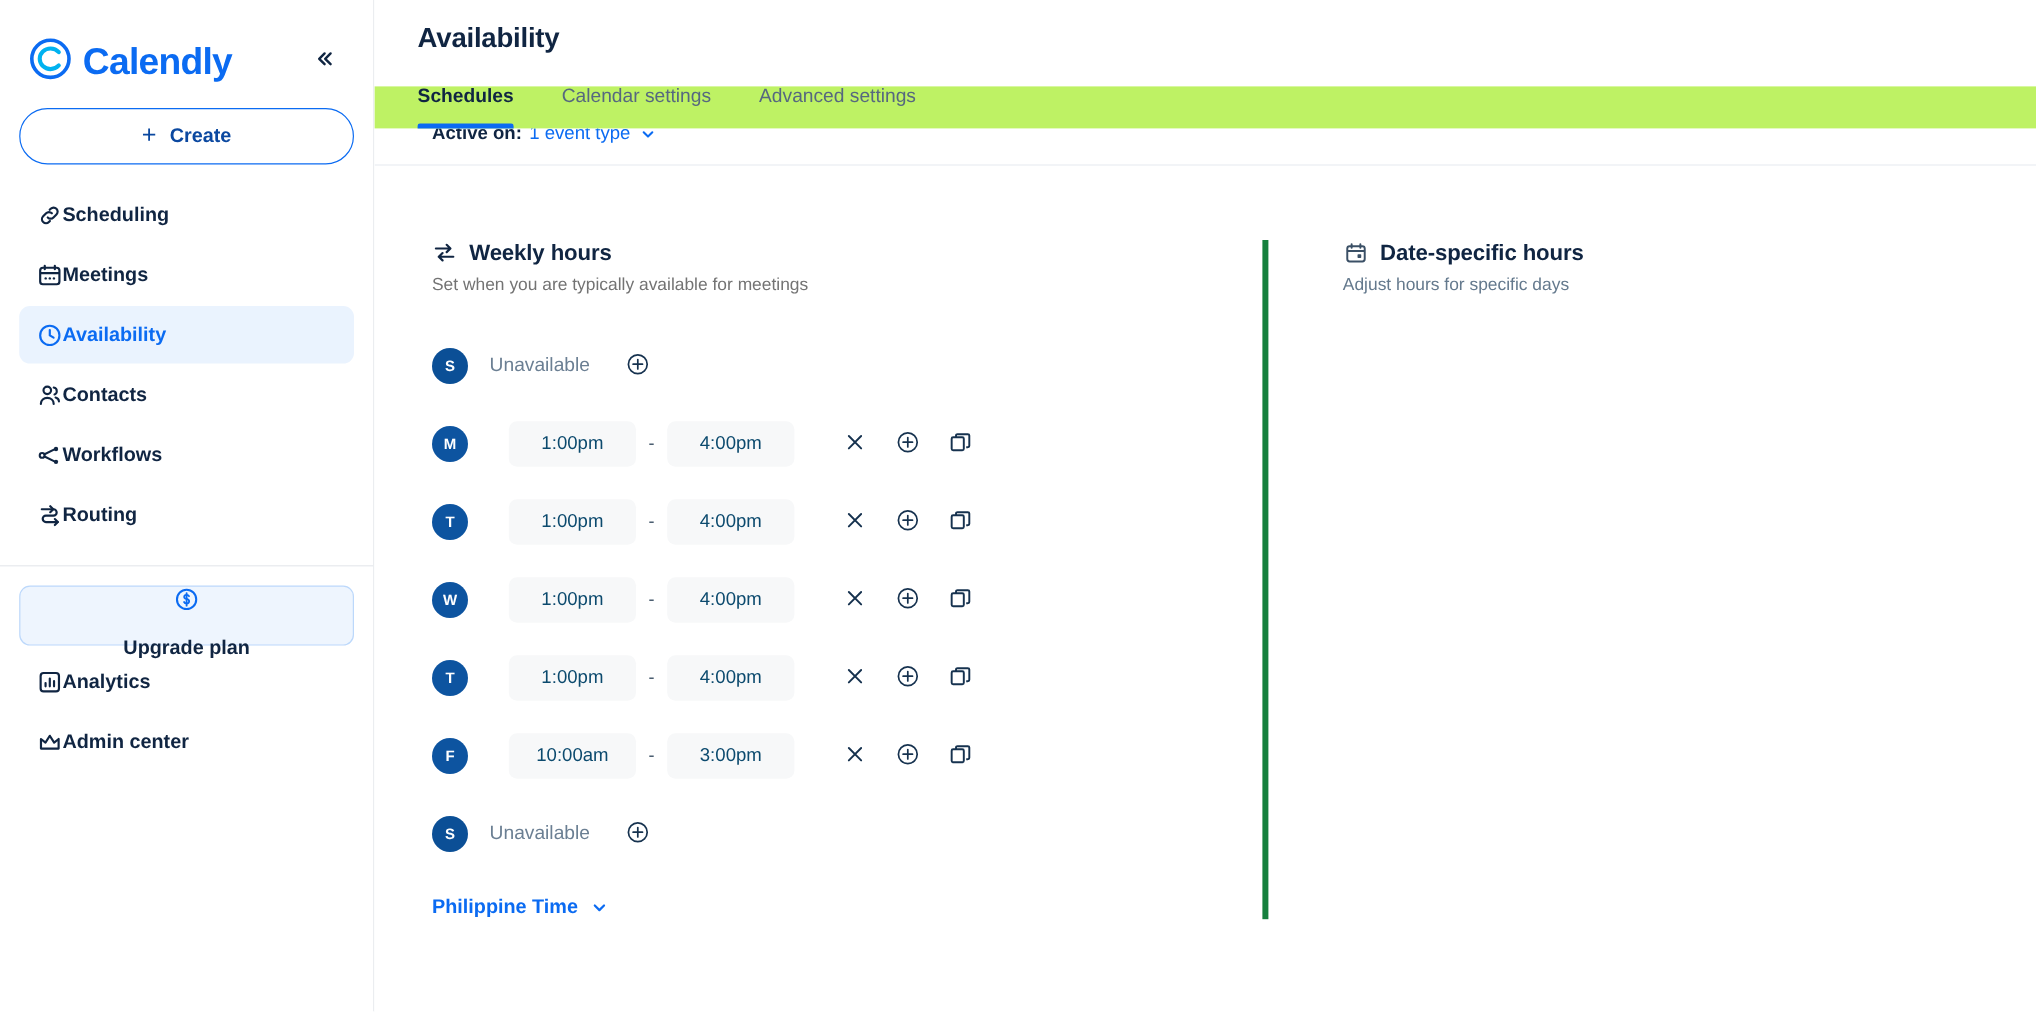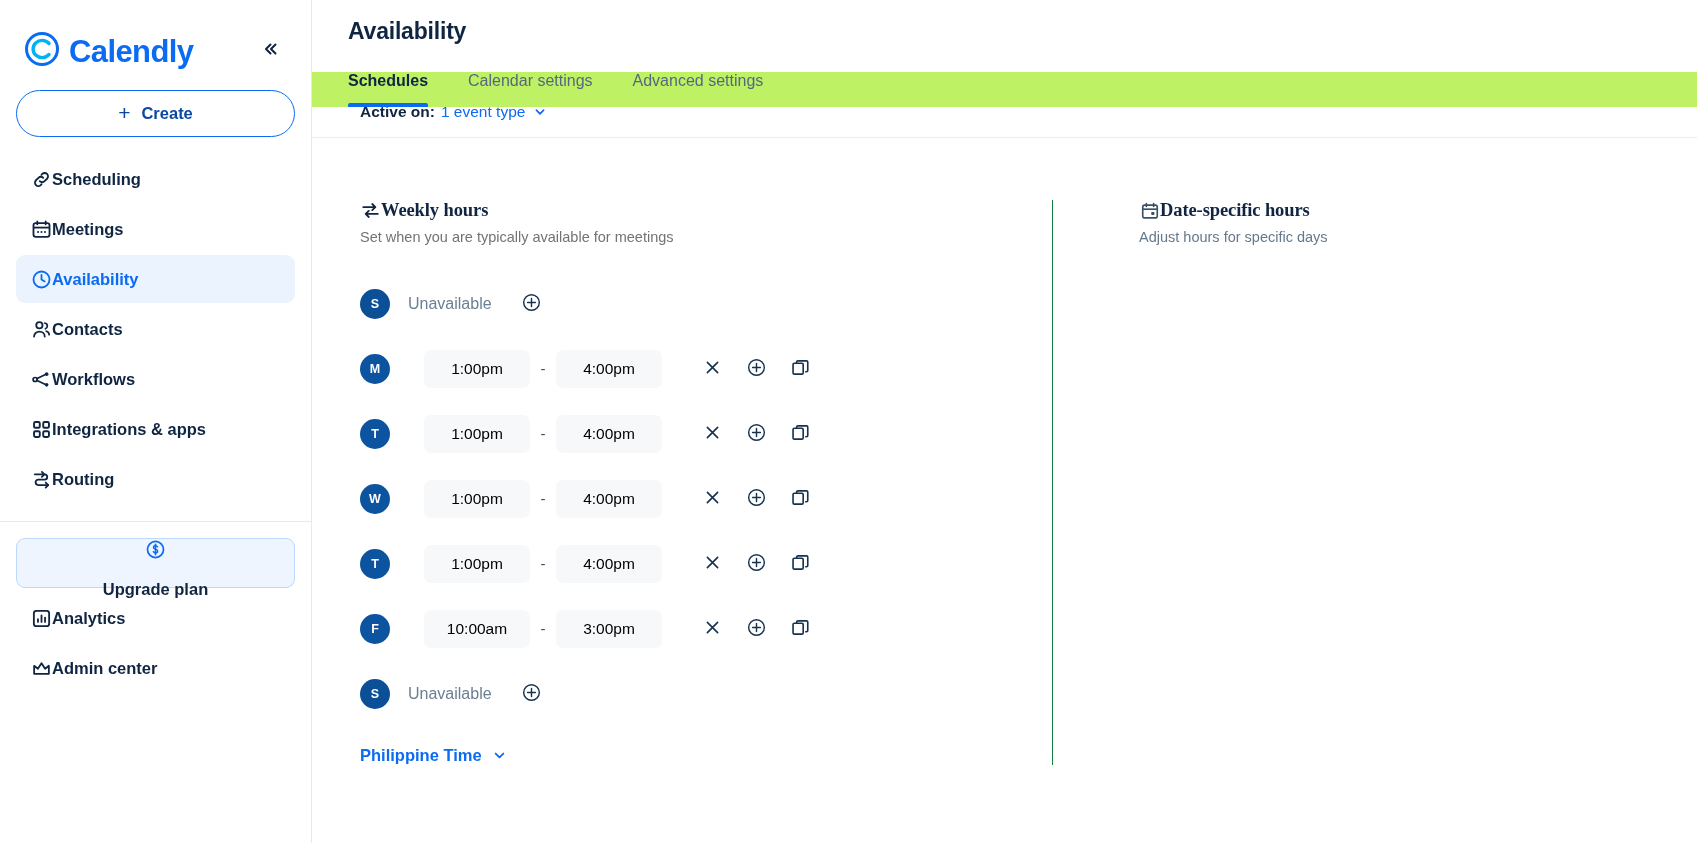--- a/index.html
+++ b/index.html
@@ -244,28 +244,27 @@
   .hours-grid {
     display: flex;
     padding: 42px 0 0 0;
   }
   .weekly-col {
     flex: 0 0 740px;
     padding-left: 48px;
   }
   .datespec-col {
     flex: 1 1 auto;
-    padding-left: 86px;
-    border-left: 1px solid #15803d;
+    padding-left: 62px;
+    border-left: 5px solid #15803d;
   }
 
   .sec-head {
     display: flex;
-    align-items: center;
-    font-family: Liberation Serif, serif;
+    gap: 10px;
   }
   .sec-icon {
     width: 21px; height: 21px;
     display: flex; align-items: center; justify-content: center;
     color: #102542;
   }
   .datespec-col .sec-icon { color: #3b5066; }
   .sec-title {
     font-size: 18.5px;
     font-weight: 700;
@@ -313,21 +312,21 @@
 
   .time-pill {
     width: 106px;
     height: 38px;
     background: #f7f8f9;
     border-radius: 7px;
     display: flex;
     align-items: center;
     justify-content: center;
     font-size: 15.5px;
-    color: #000000;
+    color: #0c4a6e;
     cursor: pointer;
     border: none;
     font-family: "Liberation Sans", sans-serif;
   }
   .pill-first { margin-left: 34px; }
   .dash {
     width: 26px;
     text-align: center;
     color: #3d5266;
     font-size: 15px;
@@ -453,31 +452,20 @@
           <svg width="21" height="21" viewBox="0 0 22 22" fill="none">
             <circle cx="4.3" cy="11" r="2.1" stroke="currentColor" stroke-width="1.8"></circle>
             <circle cx="16.4" cy="5.4" r="1.9" fill="currentColor"></circle>
             <circle cx="16.4" cy="16.6" r="1.9" fill="currentColor"></circle>
             <path d="M6.4 10 14.6 6M6.4 12l8.2 4" stroke="currentColor" stroke-width="1.8" stroke-linecap="round"></path>
           </svg>
         </span>
         <span>Workflows</span>
       </a>
 
-      <a class="nav-item">
-        <span class="nav-icon">
-          <svg width="21" height="21" viewBox="0 0 22 22" fill="none">
-            <rect x="3.2" y="3.2" width="6" height="6" rx="1.4" stroke="currentColor" stroke-width="2"></rect>
-            <rect x="12.8" y="3.2" width="6" height="6" rx="1.4" stroke="currentColor" stroke-width="2"></rect>
-            <rect x="3.2" y="12.8" width="6" height="6" rx="1.4" stroke="currentColor" stroke-width="2"></rect>
-            <rect x="12.8" y="12.8" width="6" height="6" rx="1.4" stroke="currentColor" stroke-width="2"></rect>
-          </svg>
-        </span>
-        <span>Integrations &amp; apps</span>
-      </a>
 
       <a class="nav-item">
         <span class="nav-icon">
           <svg width="21" height="21" viewBox="0 0 22 22" fill="none">
             <path d="M4 5.6h10.2a2.8 2.8 0 0 1 0 5.6H7.6a2.8 2.8 0 0 0 0 5.6H18" stroke="currentColor" stroke-width="1.9" stroke-linecap="round" stroke-linejoin="round"></path>
             <path d="M11.4 3 14 5.6l-2.6 2.6" stroke="currentColor" stroke-width="1.9" stroke-linecap="round" stroke-linejoin="round"></path>
             <path d="M15.4 14.2 18 16.8l-2.6 2.6" stroke="currentColor" stroke-width="1.9" stroke-linecap="round" stroke-linejoin="round"></path>
           </svg>
         </span>
         <span>Routing</span>

